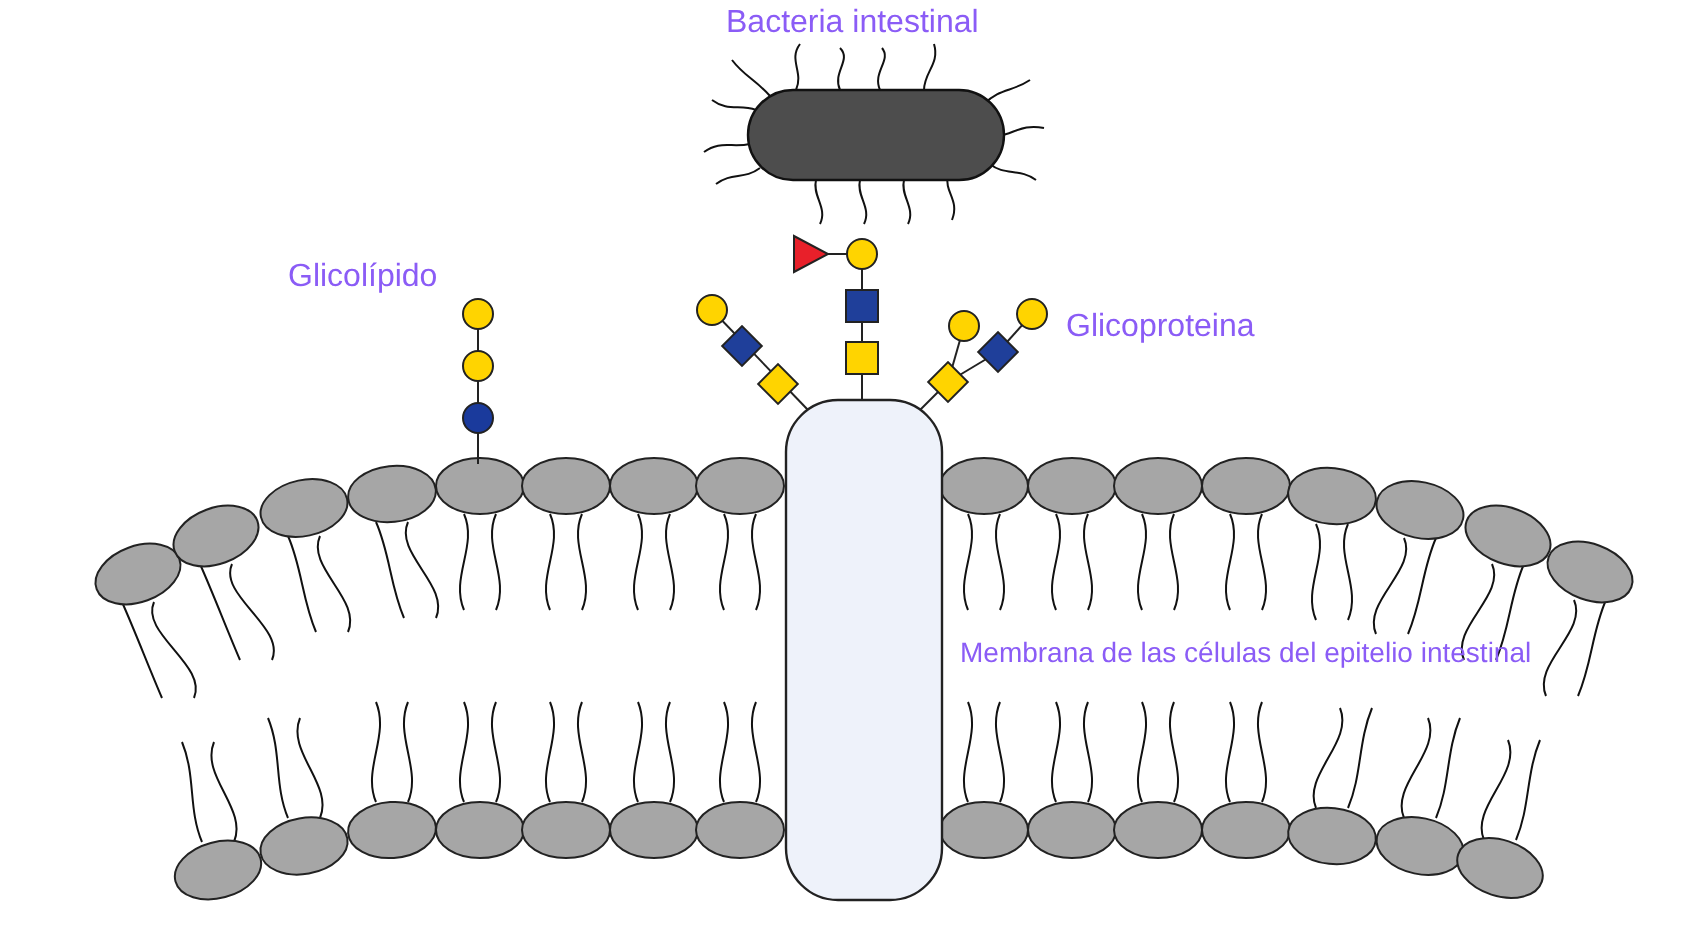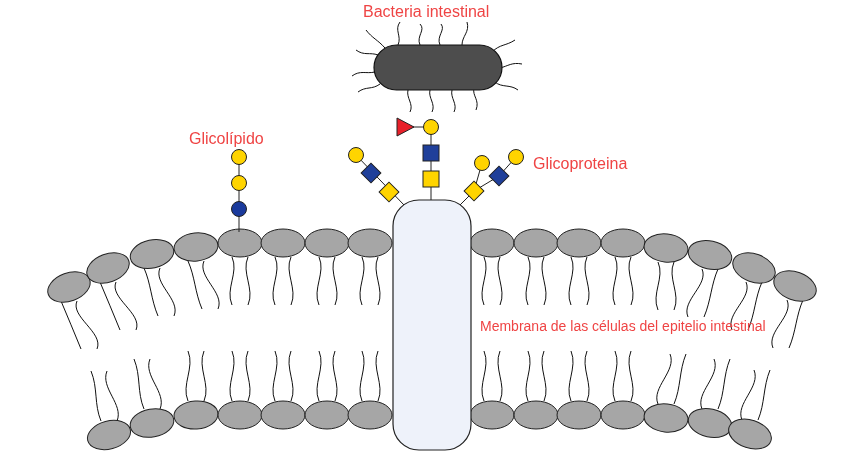--- a/index.html
+++ b/index.html
@@ -1,18 +1,18 @@
 <!DOCTYPE html>
 <html><head>
 <meta charset="utf-8">
 <style>
   html, body { margin:0; padding:0; background:#ffffff; }
   body { width:842px; height:474px; position:relative; overflow:hidden; font-family:"Liberation Sans", sans-serif; }
   svg { position:absolute; left:0; top:0; }
-  .lbl { position:absolute; font-size:16px; color:#ef4444; white-space:nowrap; font-family:"Liberation Sans", sans-serif; }
+  .lbl { position:absolute; font-size:16px; color:#8b5cf6; white-space:nowrap; font-family:"Liberation Sans", sans-serif; }
 </style>
 </head>
 <body>
 
 <svg id="diagram" width="842" height="474" viewBox="0 0 842 474" xmlns="http://www.w3.org/2000/svg">
   <g id="tails" fill="none" stroke="#111" stroke-width="1">
       <path d="M61,301 C68,316.84 74,332.68 81,349"></path>
       <path d="M77,301 C70,316.84 104,332.68 97,349"></path>
       <path d="M100,282 C107,297.84 113,313.68 120,330"></path>
       <path d="M116,282 C109,297.84 143,313.68 136,330"></path>
@@ -155,15 +155,15 @@
         <path d="M408,90 C406,98 414,104 410,112"></path>
         <path d="M430,90 C428,98 436,104 432,112"></path>
         <path d="M452,90 C450,98 458,104 454,112"></path>
         <path d="M474,88 C472,96 480,100 476,110"></path>
       </g>
     <rect x="374" y="45" width="128" height="45" rx="22.5" ry="22.5" fill="#4d4d4d" stroke="#111" stroke-width="1.2"></rect>
   </g>
 </svg>
 
 <div class="lbl" style="left:363px;top:3px;">Bacteria intestinal</div>
-<div class="lbl" style="left:144px;top:130px;margin-left:45px;">Glicolípido</div>
+<div class="lbl" style="left:144px;top:130px;">Glicolípido</div>
 <div class="lbl" style="left:533px;top:135px;margin-top:20px;">Glicoproteina</div>
 <div class="lbl" style="left:480px;top:318px;font-size:14px;">Membrana de las células del epitelio intestinal</div>
 
 </body></html>

